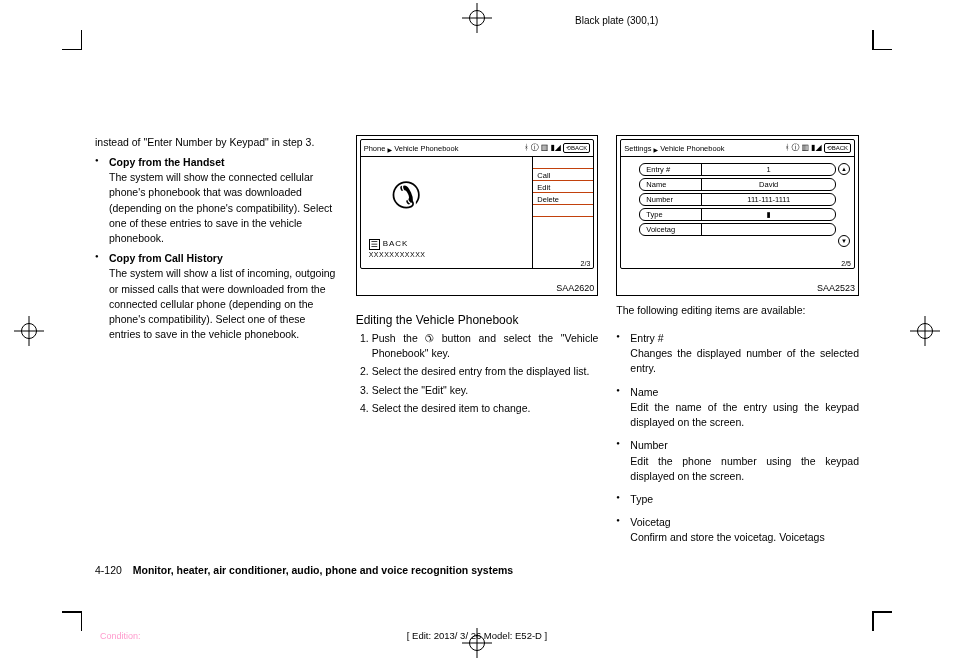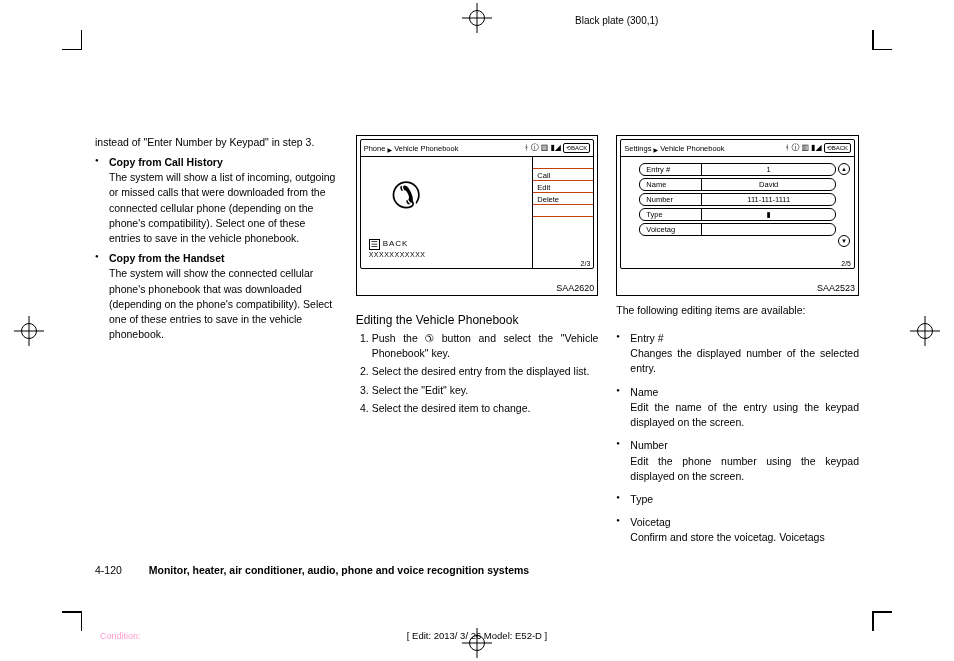--- a/index.html
+++ b/index.html
@@ -117,21 +117,21 @@
   .intro-line { font-size:10.5px; margin:8px 0 15px; }
   ul.editing { margin:0; padding:0; list-style:none; font-size:10.5px; line-height:1.45; }
   ul.editing > li { padding-left:14px; position:relative; margin-bottom:8px; }
   ul.editing > li::before { content:"●"; position:absolute; left:0; top:1px; font-size:6px; }
   ul.editing .name { display:block; }
   ul.editing .desc { display:block; text-align:justify; }
 
   .footer-line {
     position:absolute; left:0; bottom:10px; font-size:10.5px;
   }
-  .footer-line .pg { display:inline-block; margin-right:24px; }
+  .footer-line .pg { display:inline-block; margin-right:8px; }
   .footer-line .chap { font-weight:bold; }
 </style>
 </head>
 <body>
 
 <div class="corner tl">
     <div class="v"></div>
     <div class="h"></div>
   </div>
 <div class="corner tr">
@@ -169,26 +169,26 @@
 
 <div class="header-info">Black plate (300,1)</div>
 
 <div class="page">
   <div class="cols">
 
     <div class="col">
       <div class="bodytext">instead of "Enter Number by Keypad" in step 3.</div>
       <ul class="bullets">
         <li>
+          <span class="title">Copy from the Handset</span>
+          <span class="desc">The system will show the connected cellular phone's phonebook that was downloaded (depending on the phone's compatibility). Select one of these entries to save in the vehicle phonebook.</span>
+        </li>
+        <li>
           <span class="title">Copy from Call History</span>
           <span class="desc">The system will show a list of incoming, outgoing or missed calls that were downloaded from the connected cellular phone (depending on the phone's compatibility). Select one of these entries to save in the vehicle phonebook.</span>
-        </li>
-        <li>
-          <span class="title">Copy from the Handset</span>
-          <span class="desc">The system will show the connected cellular phone's phonebook that was downloaded (depending on the phone's compatibility). Select one of these entries to save in the vehicle phonebook.</span>
         </li>
       </ul>
     </div>
 
     <div class="col">
       <div class="figure-box">
         <div class="screen">
           <div class="screen-header">
             <span class="bc">
               <span>Phone</span>

